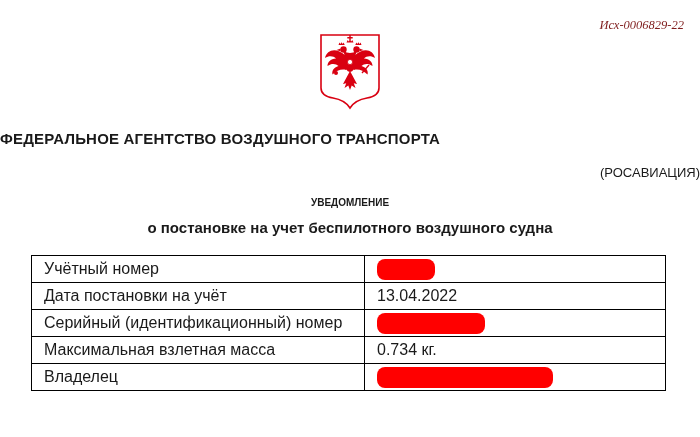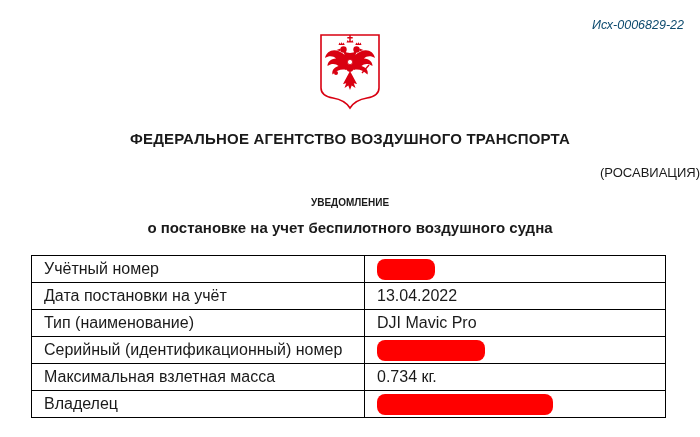--- a/index.html
+++ b/index.html
@@ -8,31 +8,31 @@
     background:#ffffff;
     font-family:"Liberation Sans","DejaVu Sans",sans-serif;
     color:#1a1a1a;
     position:relative;
     overflow:hidden;
   }
   .page{position:absolute;inset:0;background:#fff;}
 
   .ref-number{
     position:absolute;top:18px;right:16px;
-    font-size:12.5px;font-style:italic;color:#0c4a6e;
+    font-size:12.5px;font-style:italic;color:#7f1d1d;font-family:Liberation Serif, serif;
   }
 
   .emblem{
     position:absolute;top:32px;left:50%;transform:translateX(-50%);
     width:64px;height:80px;
   }
 
   .agency-name{
     position:absolute;top:130px;left:0;width:100%;
-    text-align:center;font-size:15px;font-weight:bold;
+    font-size:15px;font-weight:bold;
     letter-spacing:.2px;
   }
   .agency-short{
     position:absolute;top:165px;left:0;width:100%;
     text-align:right;font-size:13px;font-weight:normal;
   }
   .doc-title{
     position:absolute;top:197px;left:0;width:100%;
     text-align:center;font-size:10px;font-weight:bold;
   }
@@ -118,24 +118,20 @@
     <tbody>
         <tr>
           <td class="label-cell">Учётный номер</td>
           <td class="value-cell"><span class="redaction" style="width: 58px; background: rgb(255, 0, 0);"></span></td>
         </tr>
         <tr>
           <td class="label-cell">Дата постановки на учёт</td>
           <td class="value-cell">13.04.2022</td>
         </tr>
         <tr>
-          <td class="label-cell">Тип (наименование)</td>
-          <td class="value-cell">DJI Mavic Pro</td>
-        </tr>
-        <tr>
           <td class="label-cell">Серийный (идентификационный) номер</td>
           <td class="value-cell"><span class="redaction" style="width: 108px; background: rgb(255, 0, 0);"></span></td>
         </tr>
         <tr>
           <td class="label-cell">Максимальная взлетная масса</td>
           <td class="value-cell">0.734 кг.</td>
         </tr>
         <tr>
           <td class="label-cell">Владелец</td>
           <td class="value-cell"><span class="redaction" style="width: 176px; background: rgb(255, 0, 0);"></span></td>

